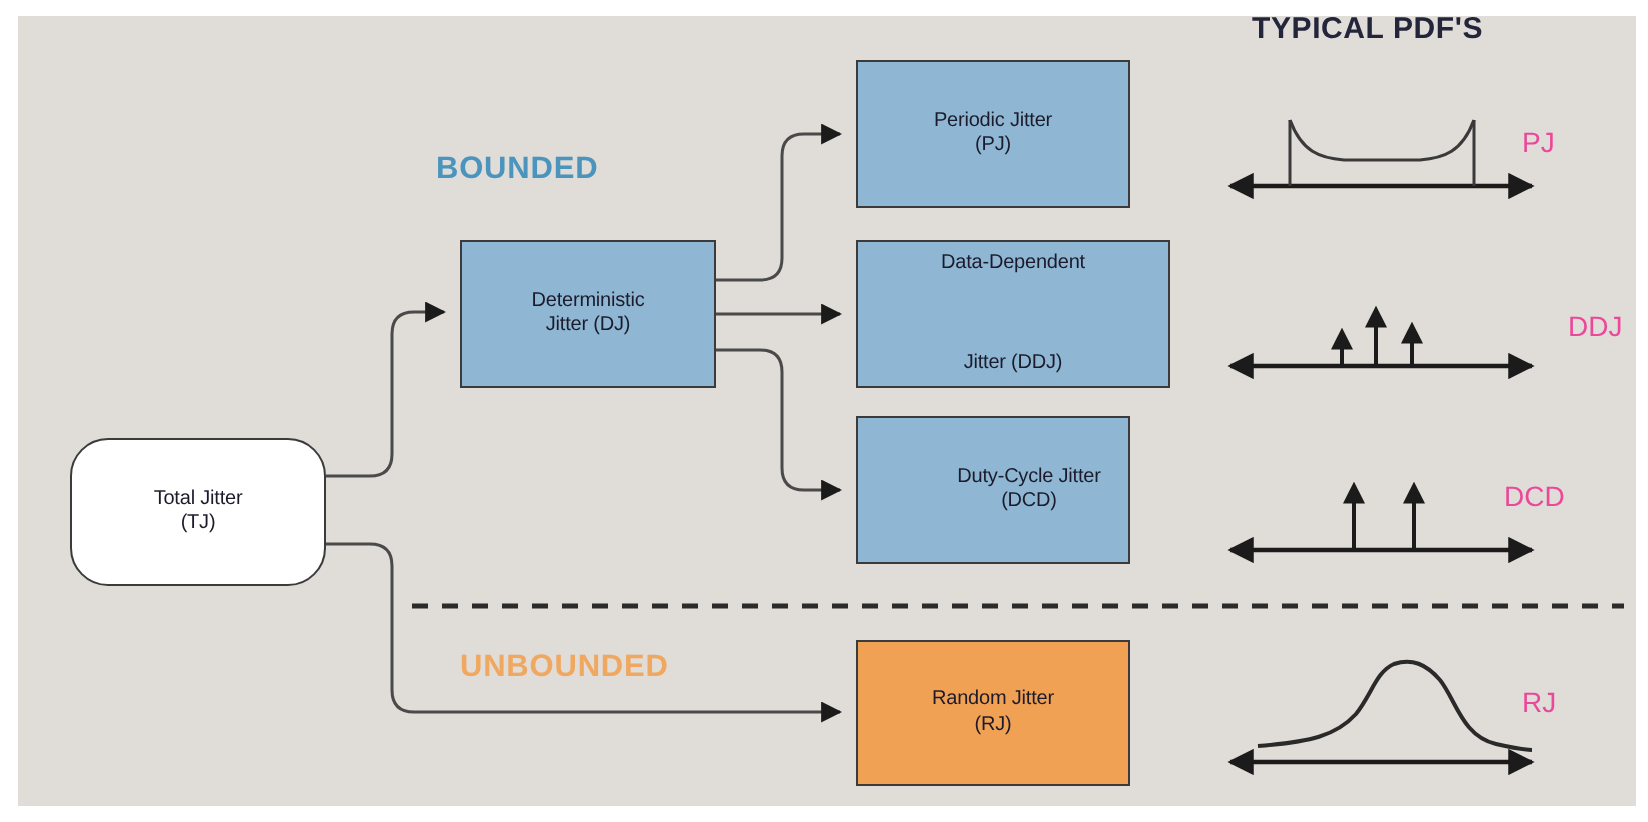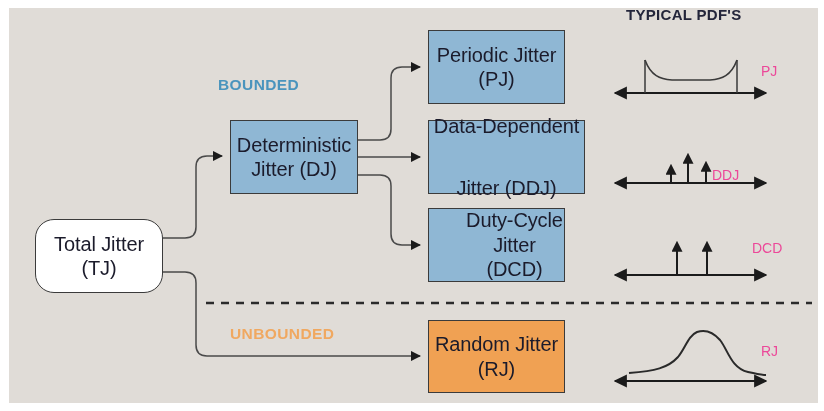--- a/index.html
+++ b/index.html
@@ -34,21 +34,21 @@
   .node {
     position: absolute;
     box-sizing: border-box;
     border: 1.4px solid #3b3b3b;
     display: flex;
     flex-direction: column;
     align-items: center;
     justify-content: center;
     text-align: center;
     color: #1b1b2b;
-    font-size: 20px;
+    font-size: 10px;
     line-height: 1.22;
     letter-spacing: -0.1px;
   }
   .node .ln2 { display: block; }
   .node-white { background: #ffffff; border-radius: 19px; }
   .node-blue  { background: #8fb7d4; }
   .node-orange{ background: #f0a153; }
 
   .group-label {
     position: absolute;
@@ -70,21 +70,21 @@
     color: #23253a;
     white-space: nowrap;
   }
   .pdf-label {
     position: absolute;
     font-size: 14px;
     color: #ec4899;
     white-space: nowrap;
   }
   #pdf-label-pj  { left: 761px; top: 63px; }
-  #pdf-label-ddj { left: 712px; top: 155px; margin-top: 12px; }
+  #pdf-label-ddj { left: 784px; top: 155px; }
   #pdf-label-dcd { left: 752px; top: 240px; }
   #pdf-label-rj  { left: 761px; top: 343px; }
 </style>
 </head>
 <body>
 
 <div id="root">
 
   <div id="panel"></div>
 

